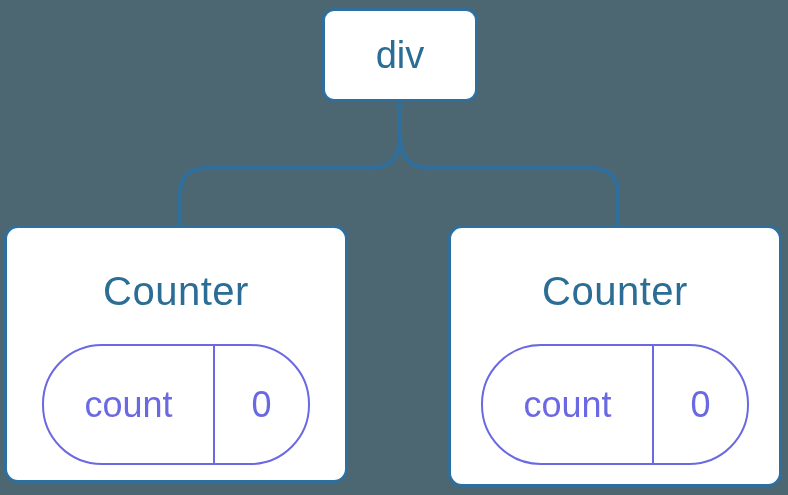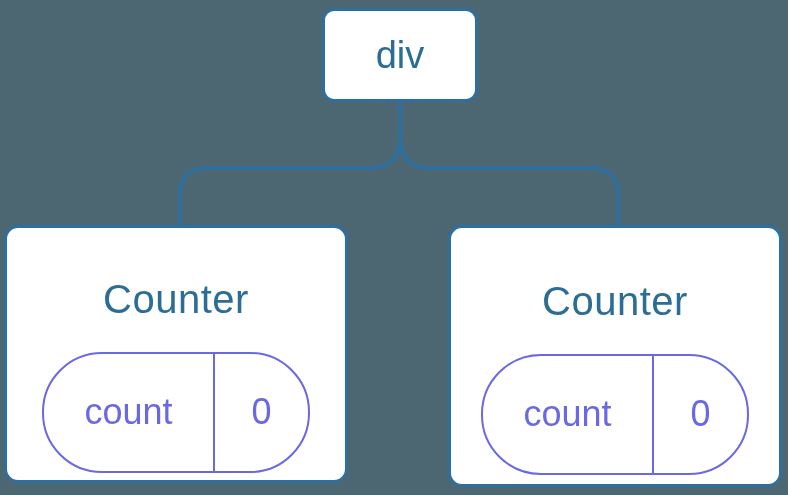--- a/index.html
+++ b/index.html
@@ -27,21 +27,21 @@
     border:3px solid var(--line);
   }
   .root-node{
     left:322px;top:8px;width:156px;height:94px;
     border-radius:12px;
     display:flex;align-items:center;justify-content:center;
     font-size:38px;color:var(--label);
   }
   .card{
     border-radius:14px;
-    display:flex;flex-direction:column;align-items:center;justify-content:center;
+    display:flex;flex-direction:column;align-items:center;
   }
   .card.left{left:4px;top:225px;width:344px;height:258px;}
   .card.right{left:448px;top:225px;width:334px;height:262px;}
 
   .card-title{
     margin-top:40px;
     font-size:40px;
     line-height:1.15;
     font-weight:500;
     color:var(--label);

